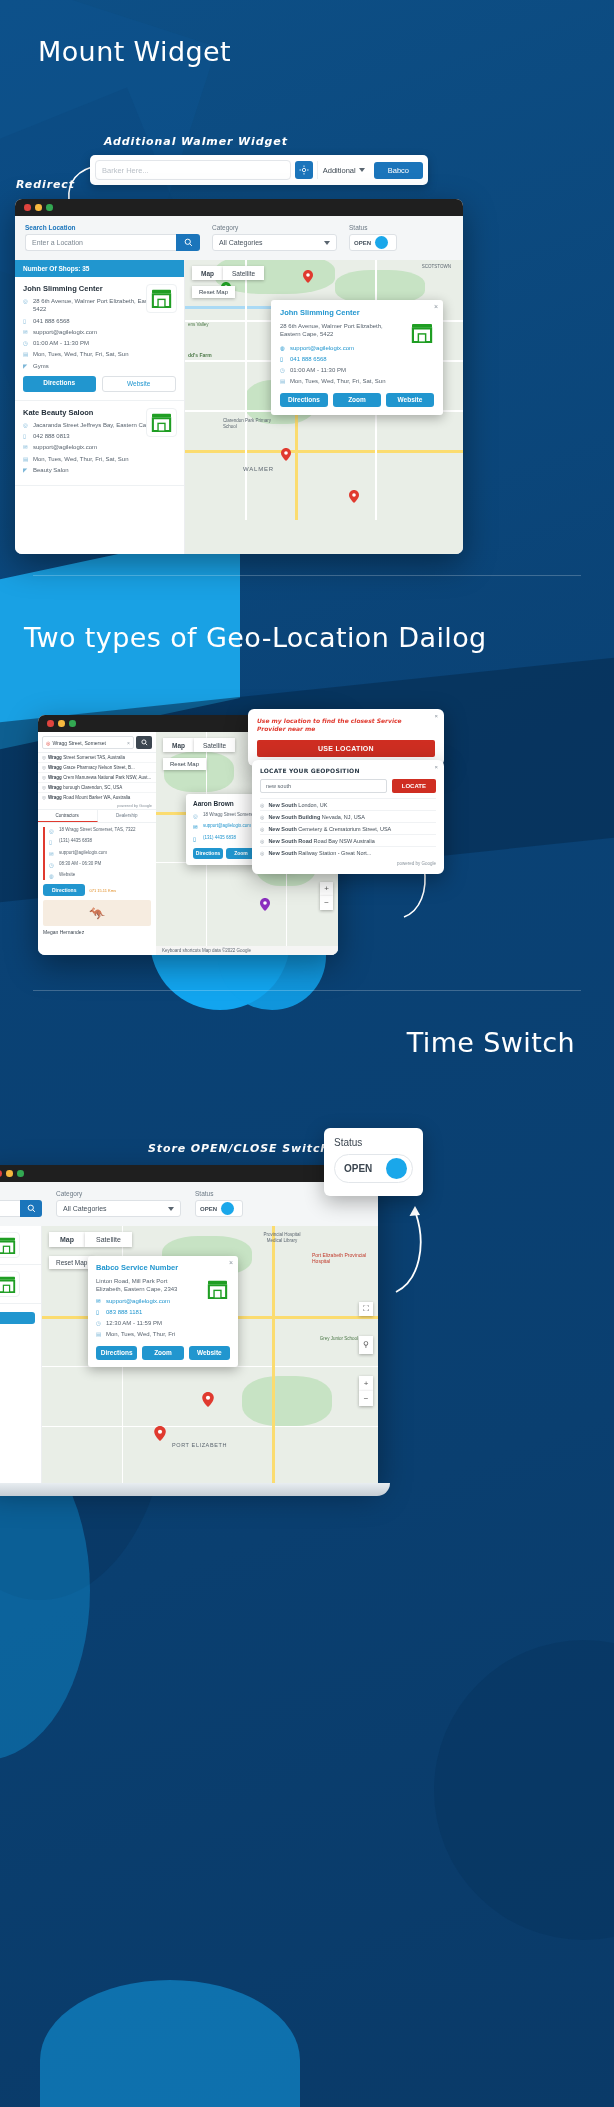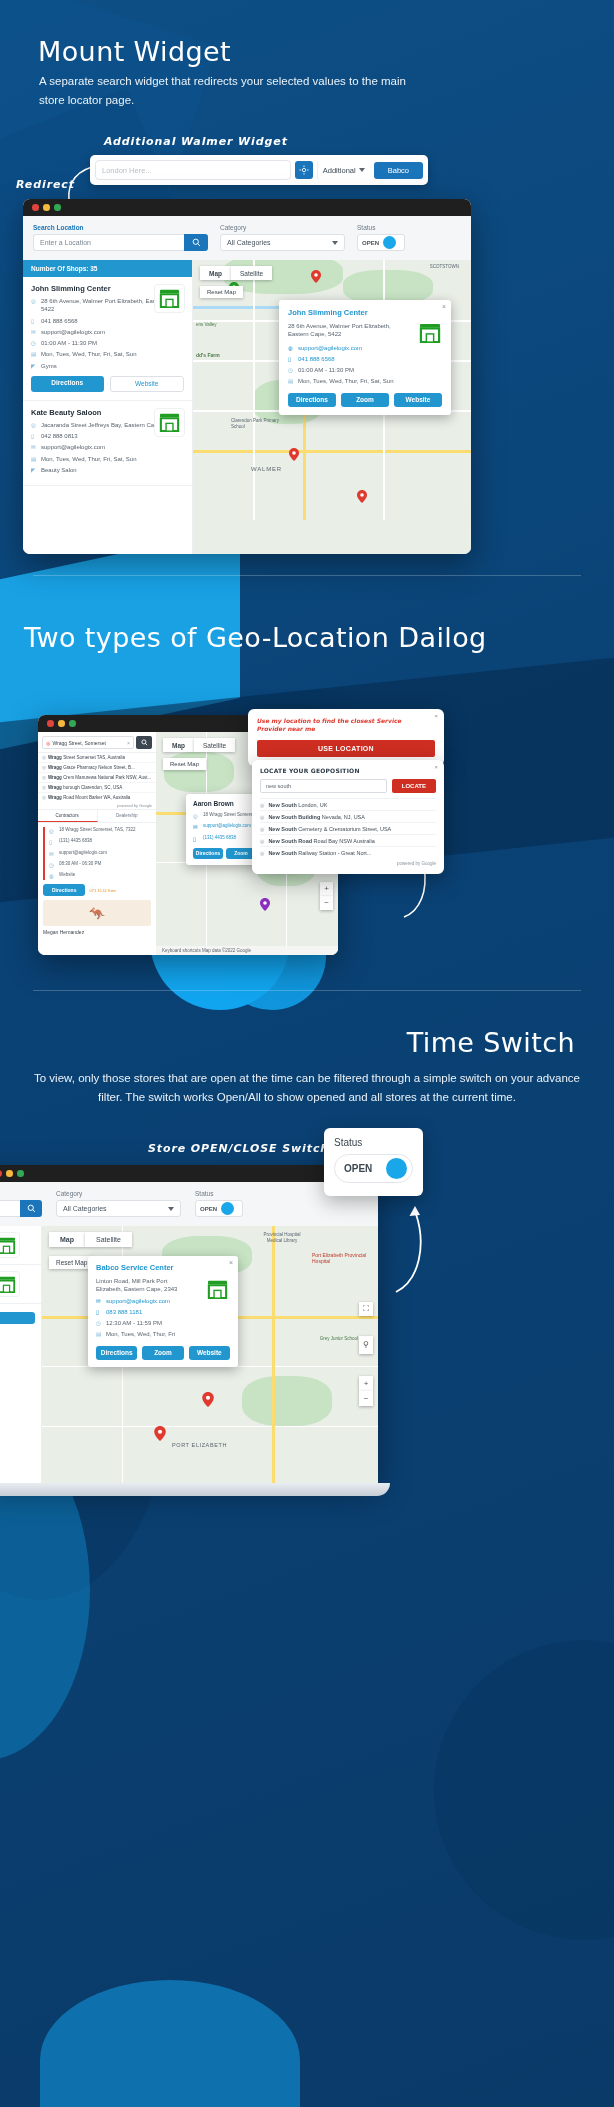--- a/index.html
+++ b/index.html
@@ -58,21 +58,21 @@
     border-top:4px solid #5a6570; }
 
   
   .browser { position:absolute; background:#fff; border-radius:7px; overflow:hidden;
     box-shadow:0 10px 32px rgba(0,0,0,.38); }
   .titlebar { background:#1f1f1f; height:17px; display:flex; align-items:center;
     padding-left:9px; gap:4.5px; }
   .dot { width:6.5px; height:6.5px; border-radius:50%; }
   .dot.r{background:#e0443e;} .dot.y{background:#f6b83f;} .dot.g{background:#33a852;}
 
-  #win1 { left:23px; top:199px; width:448px; height:355px; }
+  #win1 { left:15px; top:199px; width:448px; height:355px; }
   .filterbar { background:#f4f6f7; padding:8px 10px 9px; display:flex; gap:12px;
     align-items:flex-end; }
   .f-group { display:flex; flex-direction:column; gap:3px; }
   .f-label { font-size:6.5px; color:#6d7a86; }
   .f-label.blue { color:#1b75bb; font-weight:700; }
   .f-loc { display:flex; width:175px; height:17px; }
   .f-loc .inp { flex:1; background:#fff; border:1px solid #dde1e5; border-right:none;
     border-radius:3px 0 0 3px; font-size:7px; color:#7d8892;
     display:flex; align-items:center; padding-left:6px; }
   .f-loc .btn { width:24px; background:#1b75bb; border-radius:0 3px 3px 0;
@@ -199,31 +199,30 @@
   <div class="bg-dark-1"></div>
   <div class="bg-cyan-blob" style="left:150px;top:870px;width:140px;height:140px;"></div>
   <div class="bg-cyan-blob" style="left:218px;top:902px;width:108px;height:108px;opacity:.85"></div>
   <div class="bg-dark-blob" style="left:-90px;top:1180px;width:260px;height:420px;opacity:.5"></div>
   <div class="bg-cyan-blob" style="left:-120px;top:1420px;width:210px;height:340px;opacity:.35"></div>
   <div class="bg-dark-blob" style="right:-120px;top:1640px;width:300px;height:300px;opacity:.45"></div>
   <div class="bg-cyan-blob" style="left:40px;top:1980px;width:260px;height:160px;opacity:.5;border-radius:50% 50% 0 0"></div>
 
   <section id="sec1">
     <h1 id="s1-title" class="sec-title">Mount Widget</h1>
-    <p id="s1-desc" class="sec-desc">A separate search widget that redirects your selected values to the main store locator page.</p>
     <div id="s1-hand" class="hand">Additional Walmer Widget</div>
     <div id="s1-redirect" class="hand">Redirect</div>
 
     <svg style="position:absolute;left:58px;top:165px;width:40px;height:46px;">
       <path d="M34 2 C14 8 8 24 12 40" stroke="#fff" stroke-width="1.6" fill="none"></path>
       <path d="M12 44 l-4 -8 l8 0 z" fill="#fff"></path>
     </svg>
 
     <div class="searchwidget">
-      <div class="sw-input">London Here...</div>
+      <div class="sw-input">Barker Here...</div>
       <div class="sw-geo">
         <svg width="10" height="10" viewBox="0 0 24 24" fill="none" stroke="#fff" stroke-width="2">
           <circle cx="12" cy="12" r="4"></circle>
             <path d="M12 1v4M12 19v4M1 12h4M19 12h4"></path>
         </svg>
       </div>
       <div class="sw-cat">
         <span>Additional</span>
         <span class="caret"></span>
       </div>
@@ -614,21 +613,20 @@
     <svg style="position:absolute;left:398px;top:255px;width:40px;height:70px;">
       <path d="M6 62 C22 56 30 36 26 12" stroke="#fff" stroke-width="1.6" fill="none"></path>
       <path d="M26 6 l-4.5 9 l9 0 z" fill="#fff"></path>
     </svg>
 
     <div class="divider" style="top:390px;"></div>
   </section>
 
   <section id="sec3">
     <h1 id="s3-title" class="sec-title">Time Switch</h1>
-    <p id="s3-desc" class="sec-desc">To view, only those stores that are open at the time can be filtered through a simple switch on your advance filter. The switch works Open/All to show opened and all stores at the current time.</p>
     <div id="s3-hand" class="hand">Store OPEN/CLOSE Switch</div>
 
     <div class="statuscard">
       <div class="lbl">Status</div>
       <div class="pill">
         <span class="t">OPEN</span>
         <span class="knob"></span>
       </div>
     </div>
 
@@ -719,21 +717,21 @@
 
           <div class="infowin" style="left:46px;top:30px;width:150px;padding:7px 8px;">
             <span class="iw-close">×</span>
             <div class="iw-shop">
               <svg width="21" height="19" viewBox="0 0 24 22" fill="#1f9e23">
                   <rect x="1" y="1" width="22" height="4" rx="1"></rect>
                   <path d="M2 6h20v15H2z" fill="none" stroke="#1f9e23" stroke-width="2.4"></path>
                   <rect x="8" y="12" width="8" height="9" fill="#fff" stroke="#1f9e23" stroke-width="1.6"></rect>
                 </svg>
             </div>
-            <h4>Babco Service Center</h4>
+            <h4>Babco Service Number</h4>
             <div class="srow">
                 <span class="tx" style="width:92px;">Linton Road, Mill Park Port Elizabeth, Eastern Cape, 2343</span>
               </div>
             <div class="srow">
                 <span class="ic" style="color:#2196cf">✉</span>
                 <span class="tx" style="color:#2196cf">support@agilelogix.com</span>
               </div>
             <div class="srow">
                 <span class="ic" style="color:#2196cf">▯</span>
                 <span class="tx" style="color:#2196cf">083 888 1181</span>

